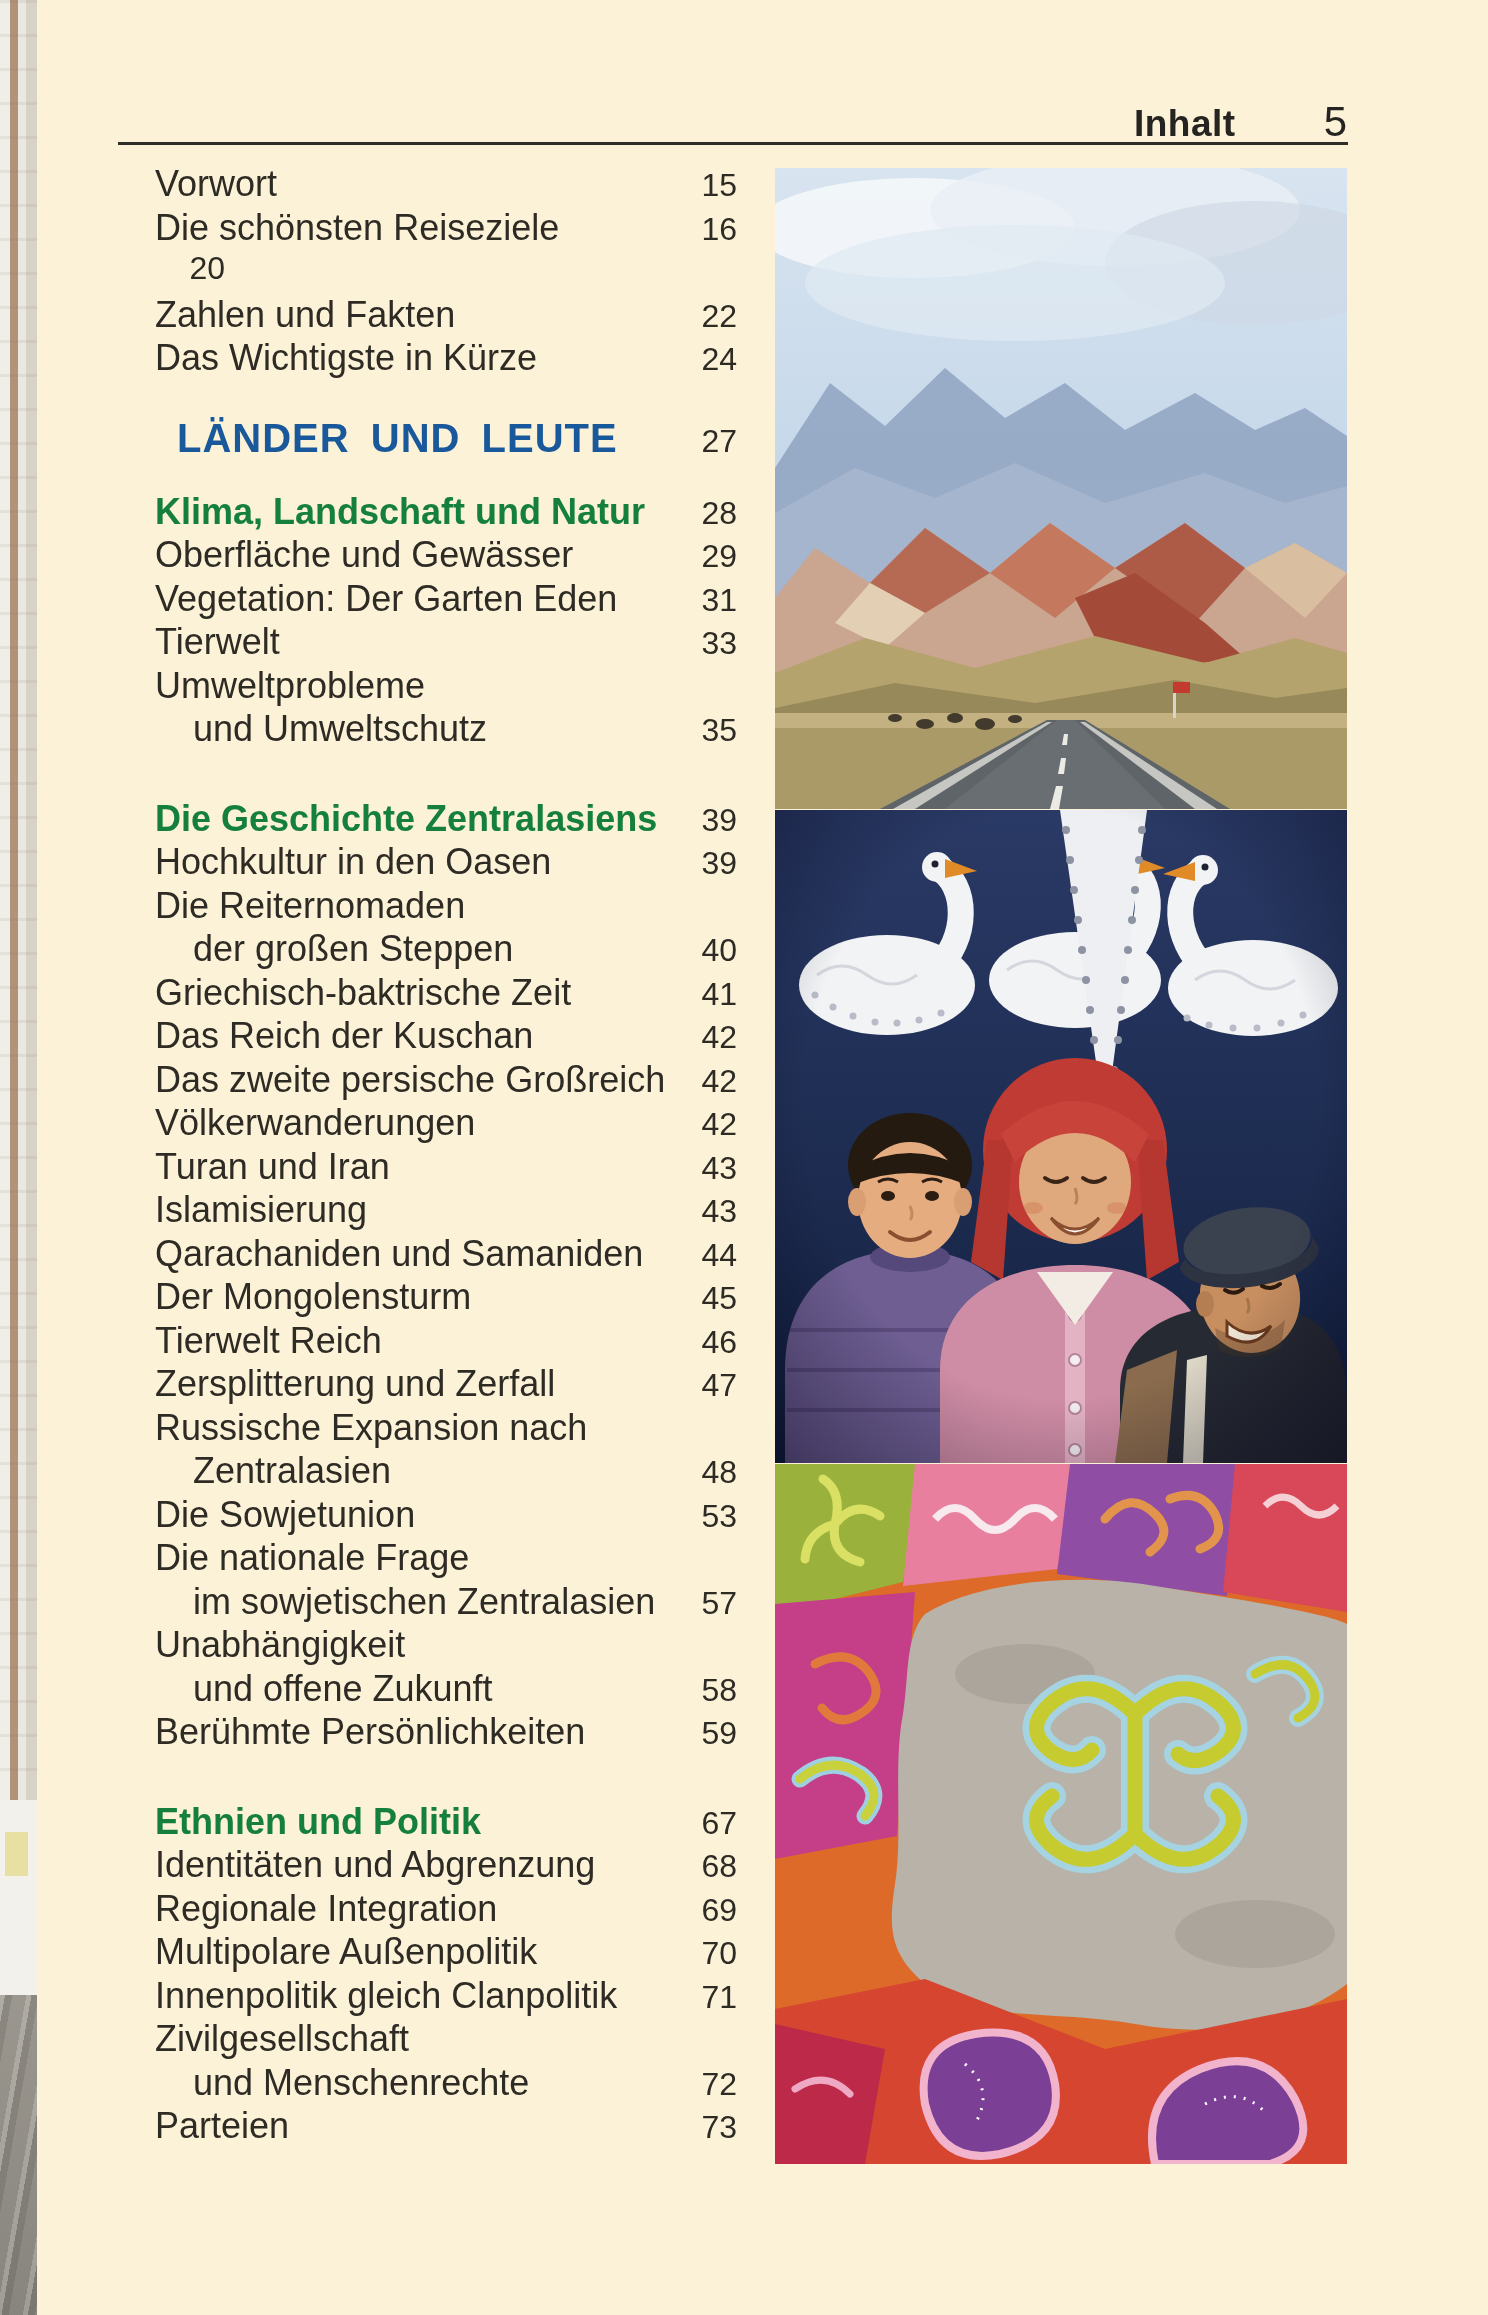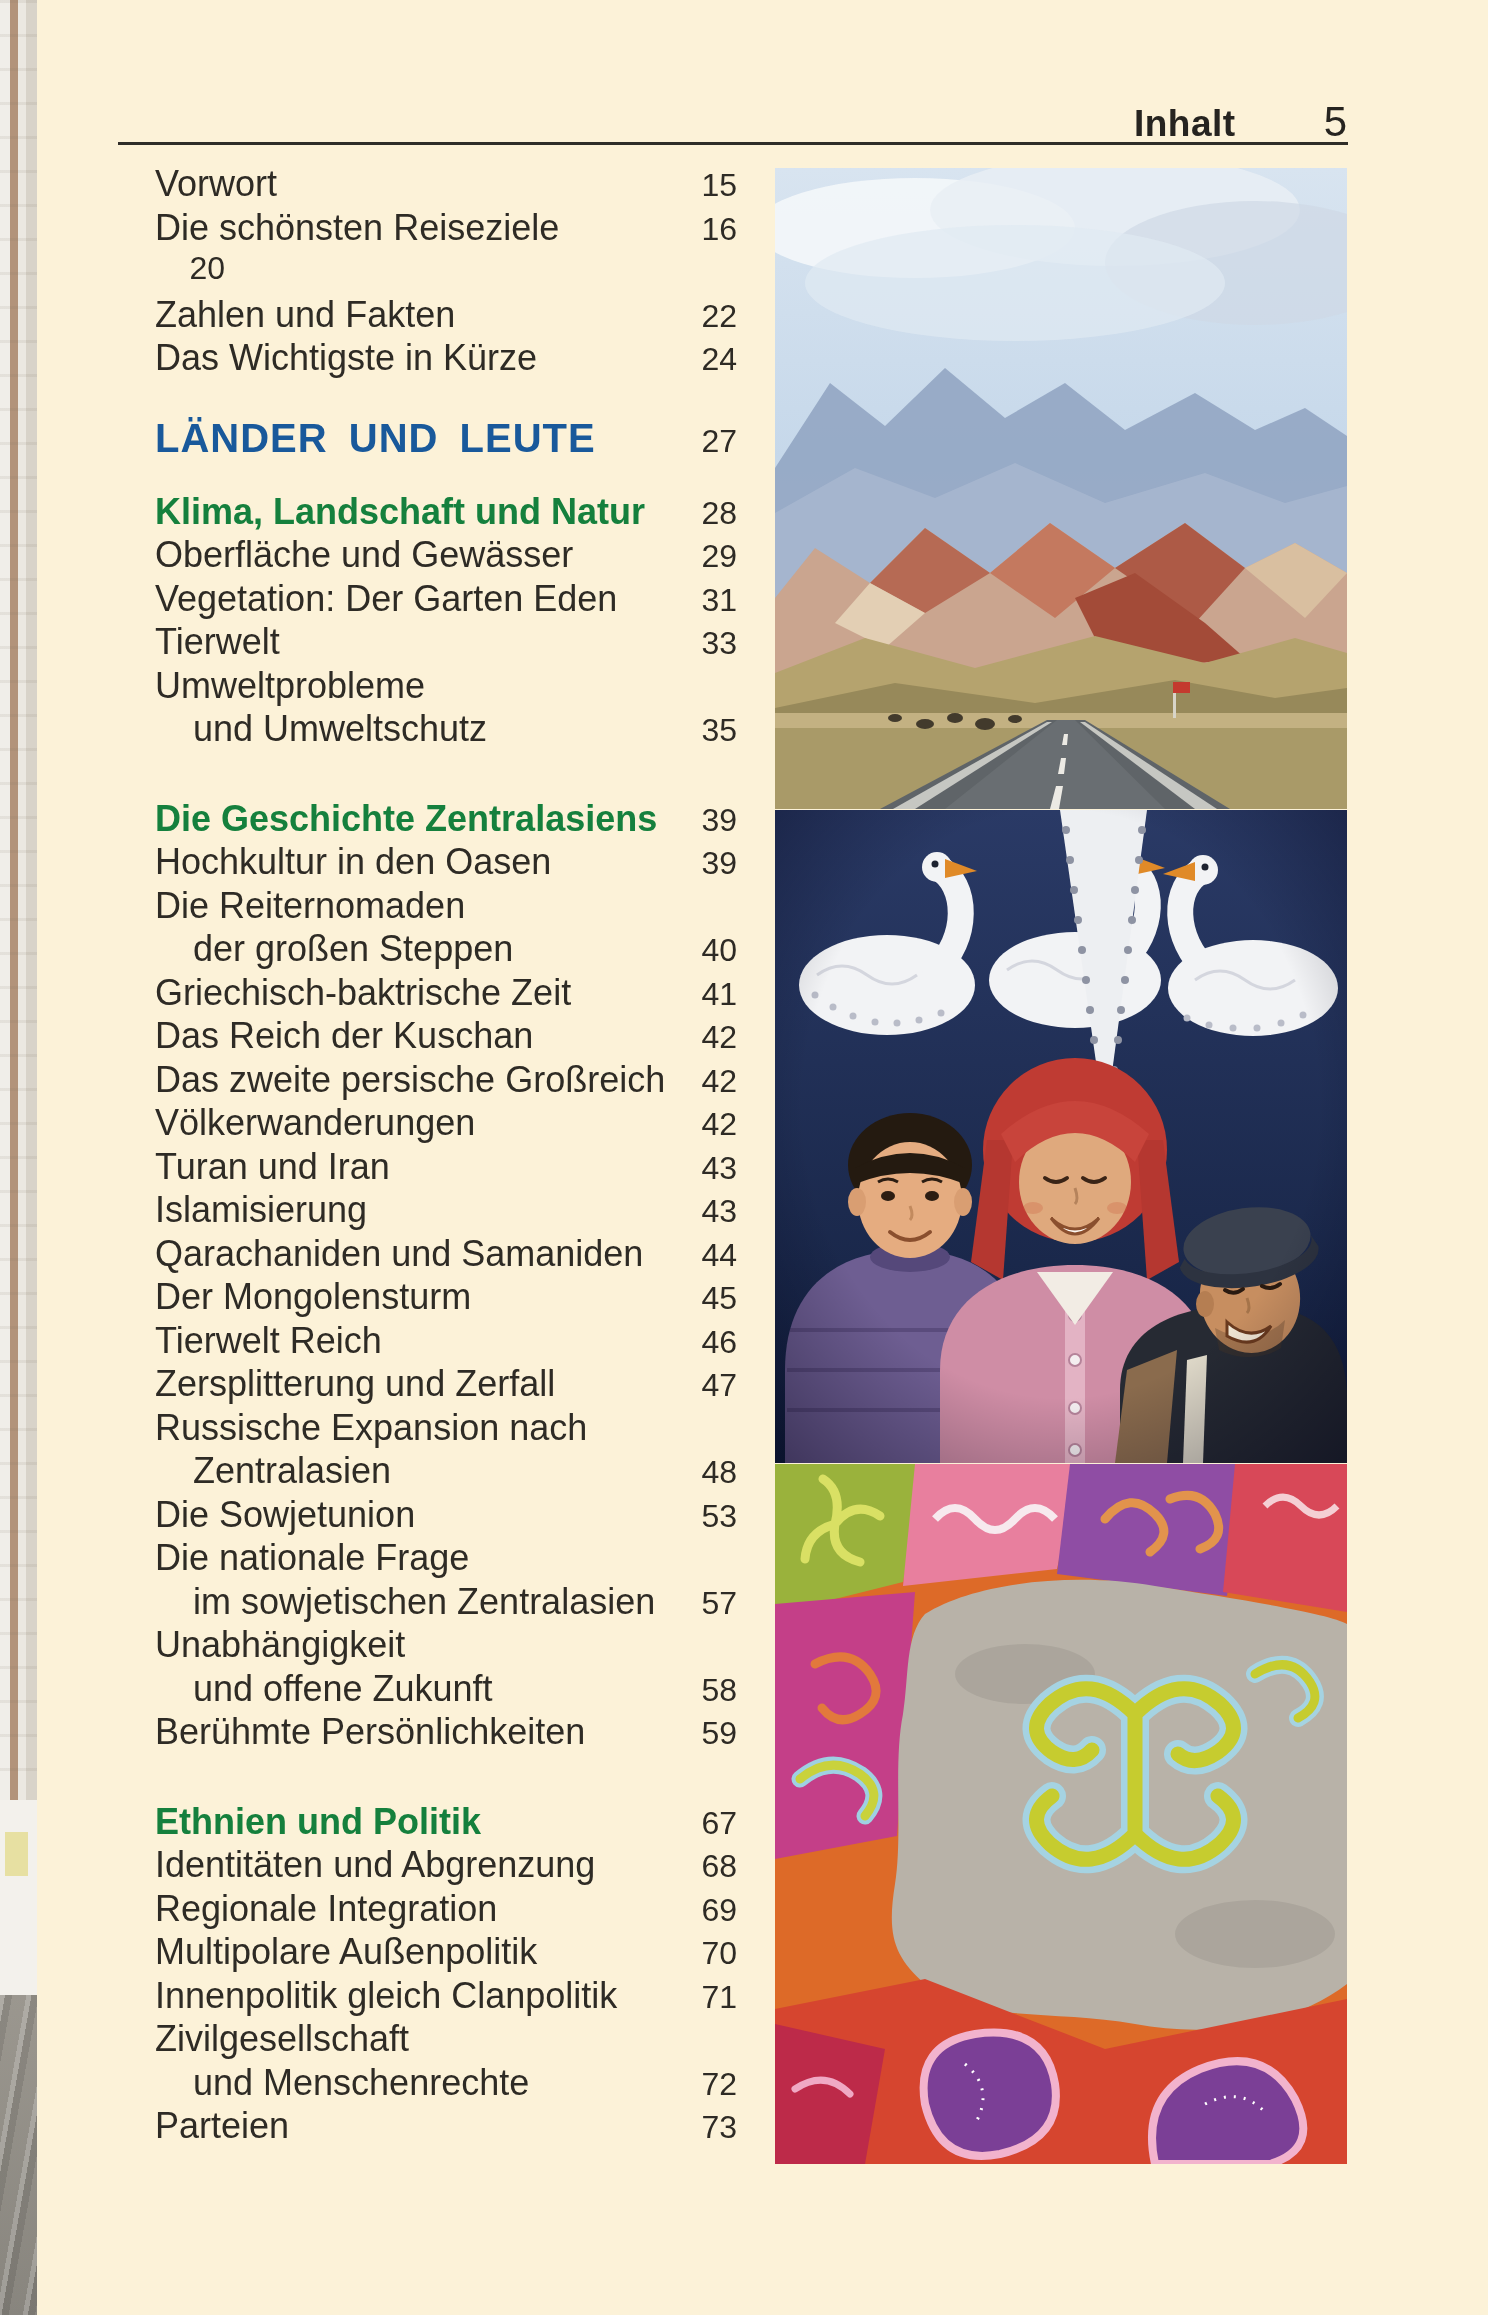--- a/index.html
+++ b/index.html
@@ -38,21 +38,21 @@
 
   
   .toc{position:absolute;left:155px;top:163px;width:582px;}
   .toc-group.kind-plain{margin-bottom:35px;}
   .toc-group.kind-part{margin-bottom:27px;}
   .toc-group.kind-section{margin-bottom:46px;}
   .row{display:flex;justify-content:space-between;align-items:baseline;height:43.5px;white-space:nowrap;}
   .row .lbl{font-size:36px;color:#2E2B25;}
   .row .pg{font-size:32px;min-width:70px;text-align:right;color:#2E2B25;}
   .row.section .lbl{font-weight:bold;color:#15803d;}
-  .row.part{height:48px;}
+  .row.part{height:48px;margin-left:22px;}
   .row.part .lbl{font-weight:bold;font-size:40px;color:#19599B;letter-spacing:1px;word-spacing:9px;}
   .row.entry-indent .lbl{padding-left:38px;text-align:center;}
 
   
   .photo{position:absolute;left:775px;width:572px;overflow:hidden;}
   #photo1{top:168px;height:641px;}
   #photo2{top:810px;height:653px;}
   #photo3{top:1464px;height:700px;}
   .photo svg{display:block;width:100%;height:100%;}
 </style>

